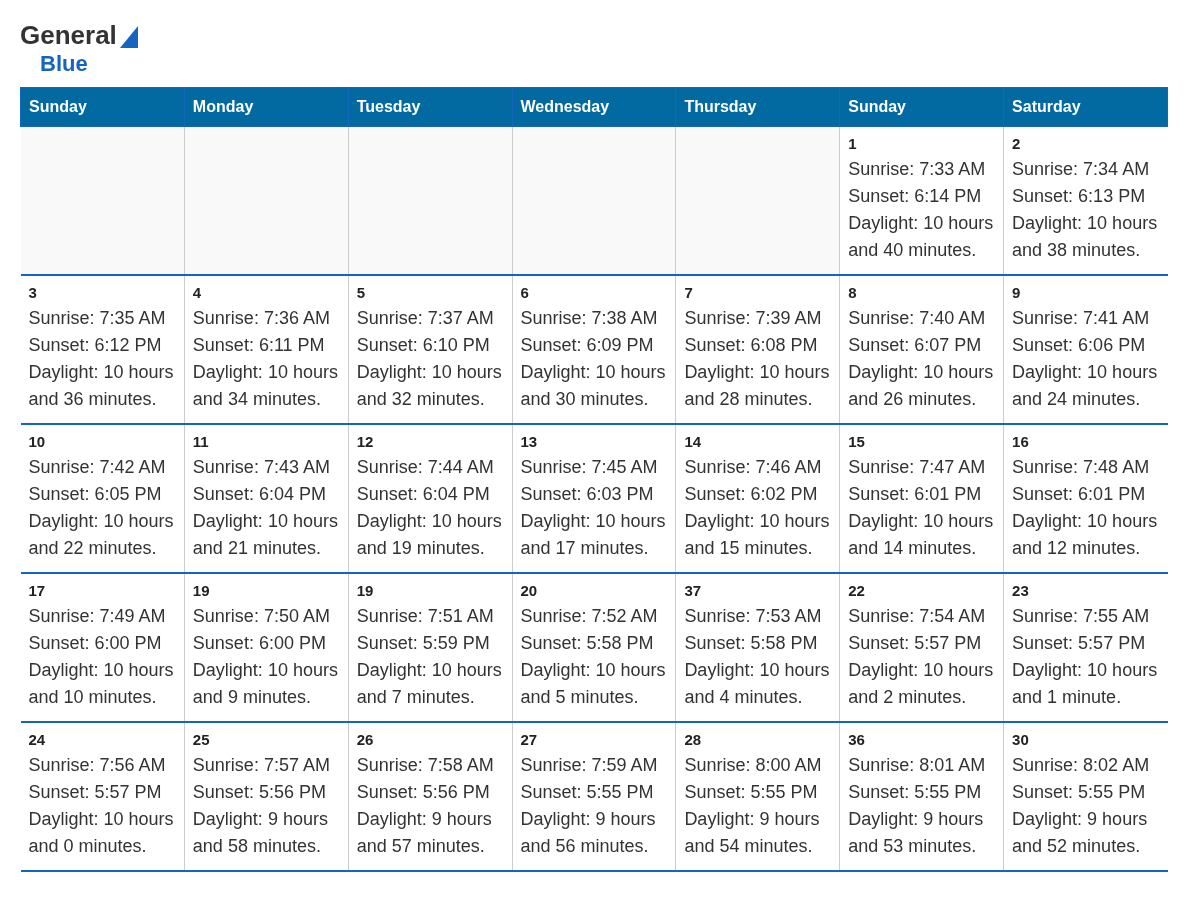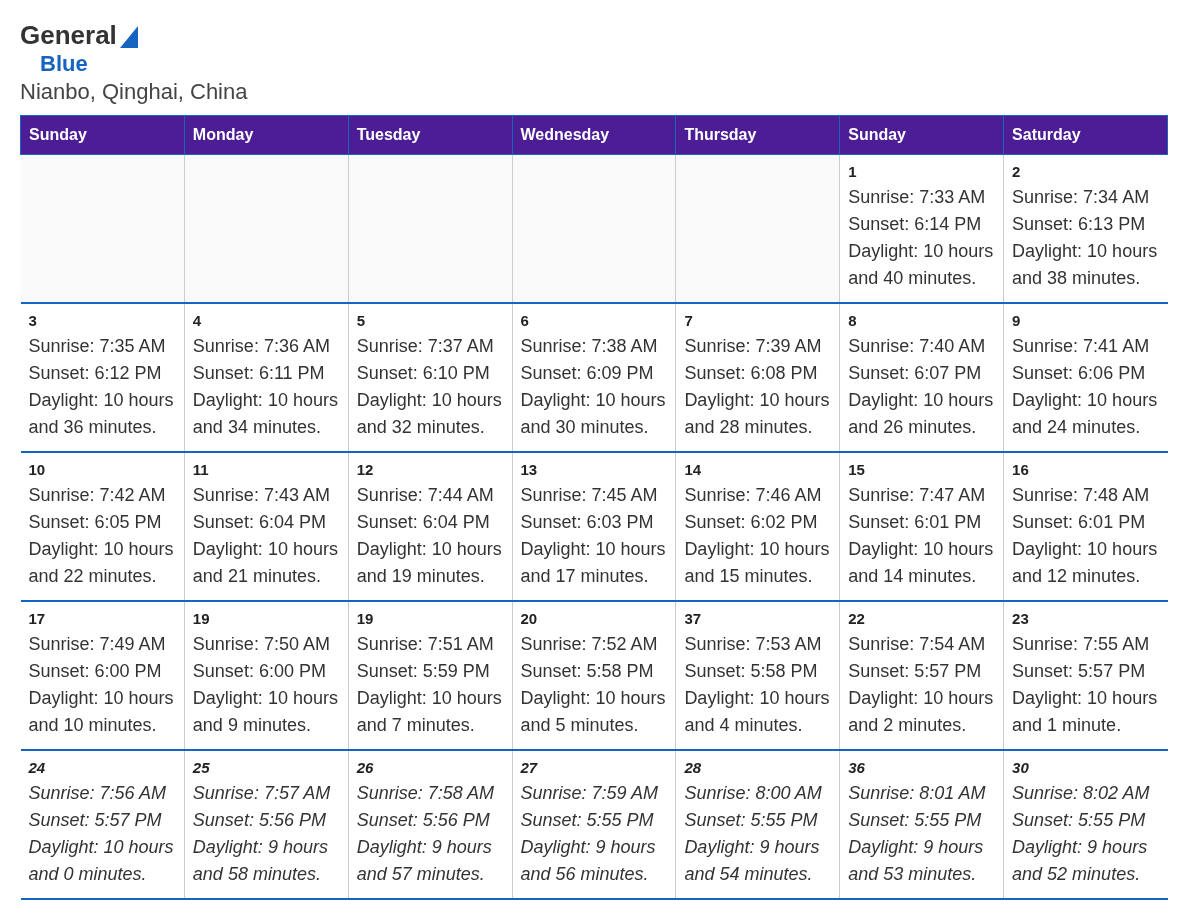--- a/index.html
+++ b/index.html
@@ -8,21 +8,20 @@
       background: #fff;
       padding: 20px;
       width: 1188px;
       min-height: 918px;
     }
     .header {
       display: flex;
       justify-content: space-between;
       align-items: flex-start;
       margin-bottom: 10px;
-      flex-direction: column;
     }
     .logo {
       display: flex;
       flex-direction: column;
       align-items: flex-start;
     }
     .logo-text {
       display: flex;
       align-items: center;
     }
@@ -49,21 +48,21 @@
       font-size: 22px;
       color: #444;
       margin-top: 2px;
     }
     table {
       width: 100%;
       border-collapse: collapse;
       margin-top: 8px;
     }
     thead tr {
-      background-color: #4c1d95;
+      background-color: #0369a1;
     }
     thead th {
       color: #fff;
       font-size: 16px;
       font-weight: bold;
       padding: 10px 8px;
       text-align: left;
       border: 1px solid #1565c0;
     }
     tbody tr {
@@ -91,40 +90,38 @@
     .day-info {
       font-size: 18px;
       color: #333;
       line-height: 1.5;
     }
     .empty-cell {
       background: #f9f9f9;
     }
     tbody tr:last-child {
       border-bottom: 2px solid #1565c0;
-      font-style: italic;
     }
   </style>
 </head>
 <body>
 
 <div class="header">
   <div class="logo">
     <div class="logo-text">
       <span class="logo-general">General</span>
       <svg width="18" height="22" viewBox="0 0 18 22" style="margin-left:3px; margin-top:2px;">
         <polygon points="0,22 18,22 18,0" fill="#1565c0"></polygon>
       </svg>
     </div>
     <div style="margin-left:4px;">
       <span class="logo-blue-sub">Blue</span>
     </div>
   </div>
   <div class="title-section">
-    <div class="location">Nianbo, Qinghai, China</div>
   </div>
 </div>
 
 <table>
   <thead>
     <tr>
     <th>Sunday</th>
         <th>Monday</th>
         <th>Tuesday</th>
         <th>Wednesday</th>

